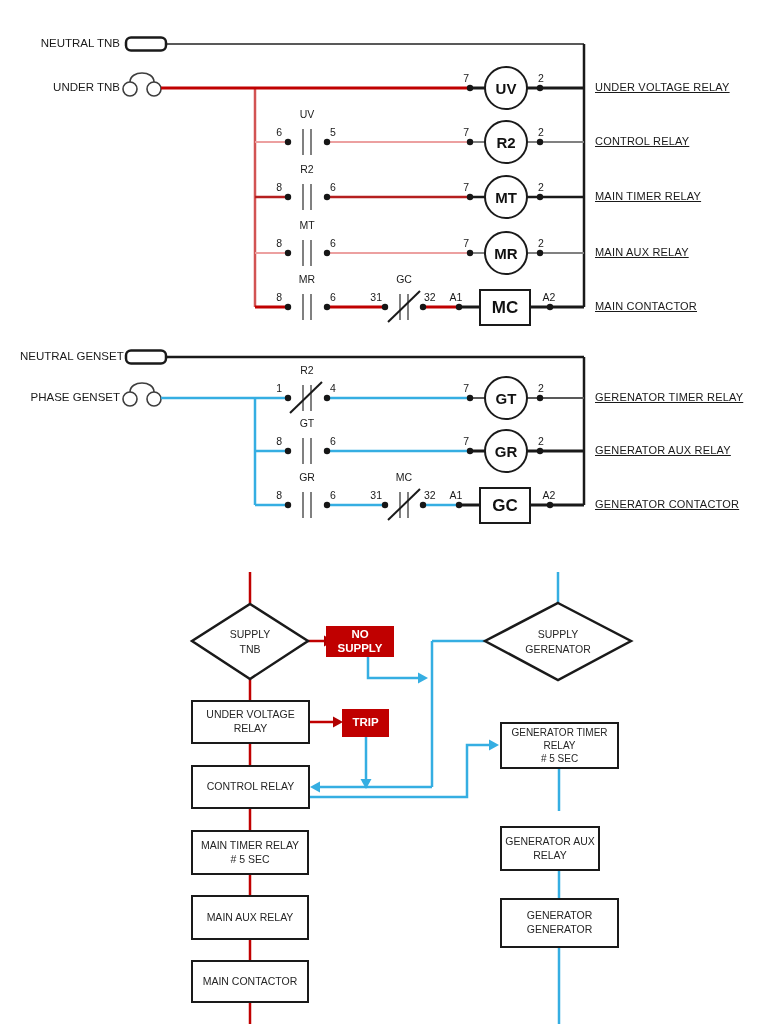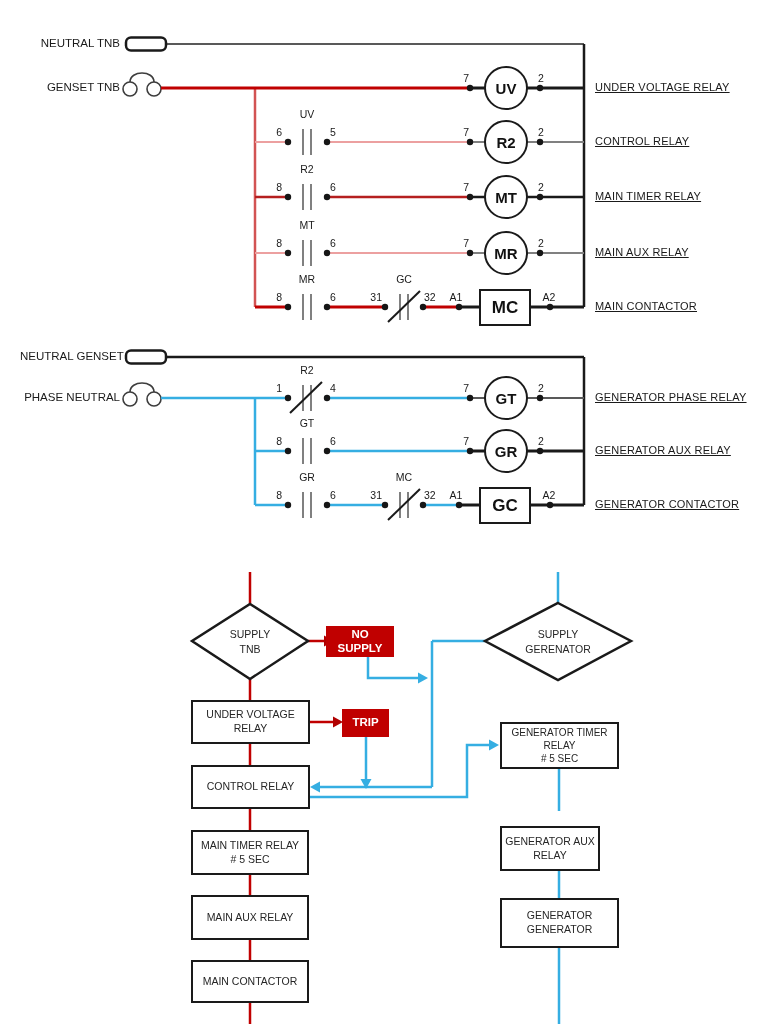--- a/index.html
+++ b/index.html
@@ -189,21 +189,21 @@
     <polygon points="302,781.5 292,787 302,792.5" fill="#35AEE2"></polygon>
     <polygon points="471,739.5 481,745 471,750.5" fill="#35AEE2"></polygon>
 
     <polygon points="232,604 290,641 232,679 174,641" fill="#fff" stroke="#1a1a1a" stroke-width="2.5"></polygon>
     <polygon points="540,603 613,641 540,680 467,641" fill="#fff" stroke="#1a1a1a" stroke-width="2.5"></polygon>
   </g>
 </svg>
 
 <div>
   <div class="side-lbl" style="top:38px">NEUTRAL TNB</div>
-  <div class="side-lbl" style="top:82px">GENSET TNB</div>
+  <div class="side-lbl" style="top:82px">UNDER TNB</div>
 
   <div class="num right" style="left:433px;top:73px;width:18px">7</div>
   <div class="num center" style="left:514px;top:73px;width:18px">2</div>
   <div class="coil" style="left:466px;top:66px">UV</div>
   <div class="desc" style="top:82px">UNDER VOLTAGE RELAY</div>
 
   <div class="num center" style="left:267px;top:109px;width:44px">UV</div>
   <div class="num right" style="left:246px;top:127px;width:18px">6</div>
   <div class="num" style="left:312px;top:127px">5</div>
   <div class="num right" style="left:433px;top:127px;width:18px">7</div>
@@ -234,29 +234,29 @@
   <div class="num right" style="left:346px;top:292px;width:18px">31</div>
   <div class="num" style="left:406px;top:292px">32</div>
   <div class="num center" style="left:428px;top:292px;width:20px">A1</div>
   <div class="num center" style="left:520px;top:292px;width:22px">A2</div>
   <div class="cbox" style="left:461px;top:289px">MC</div>
   <div class="desc" style="top:301px">MAIN CONTACTOR</div>
 </div>
 
 <div>
   <div class="side-lbl" style="top:351px">NEUTRAL GENSET</div>
-  <div class="side-lbl" style="top:392px">PHASE NEUTRAL</div>
+  <div class="side-lbl" style="top:392px">PHASE GENSET</div>
 
   <div class="num center" style="left:267px;top:365px;width:44px">R2</div>
   <div class="num right" style="left:246px;top:383px;width:18px">1</div>
   <div class="num" style="left:312px;top:383px">4</div>
   <div class="num right" style="left:433px;top:383px;width:18px">7</div>
   <div class="num center" style="left:514px;top:383px;width:18px">2</div>
   <div class="coil" style="left:466px;top:376px">GT</div>
-  <div class="desc" style="top:392px">GENERATOR PHASE RELAY</div>
+  <div class="desc" style="top:392px">GERENATOR TIMER RELAY</div>
 
   <div class="num center" style="left:267px;top:418px;width:44px">GT</div>
   <div class="num right" style="left:246px;top:436px;width:18px">8</div>
   <div class="num" style="left:312px;top:436px">6</div>
   <div class="num right" style="left:433px;top:436px;width:18px">7</div>
   <div class="num center" style="left:514px;top:436px;width:18px">2</div>
   <div class="coil" style="left:466px;top:429px">GR</div>
   <div class="desc" style="top:445px">GENERATOR AUX RELAY</div>
 
   <div class="num center" style="left:267px;top:472px;width:44px">GR</div>

